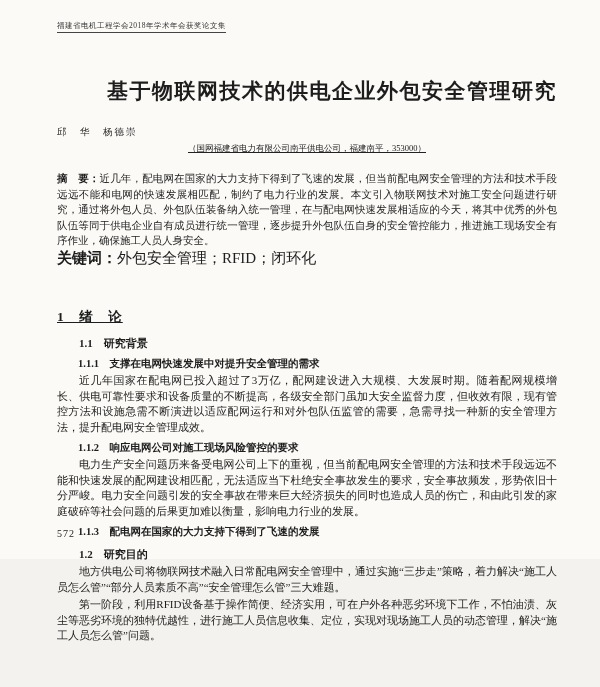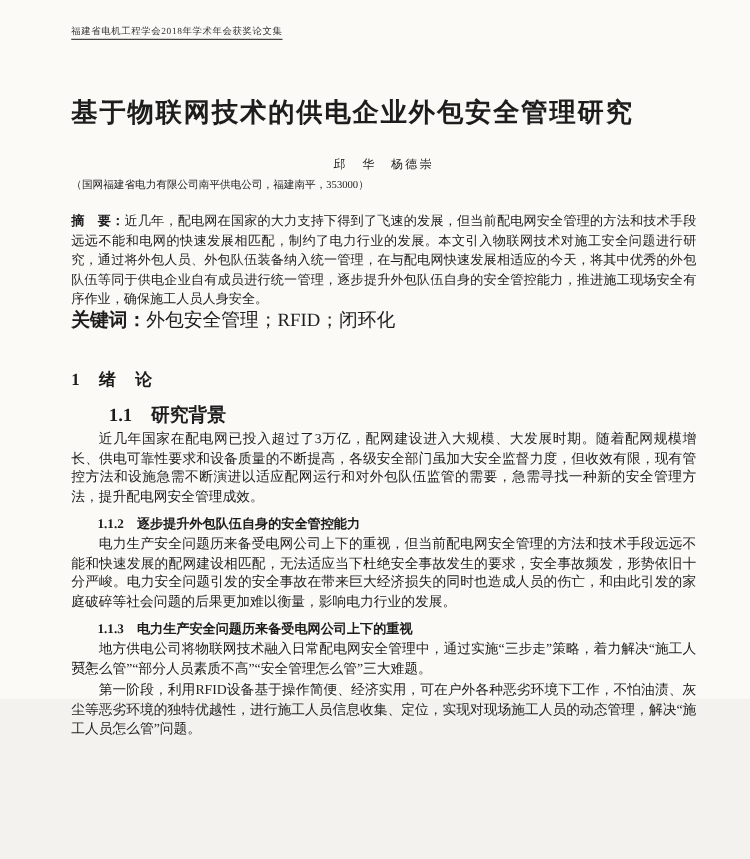--- a/index.html
+++ b/index.html
@@ -22,58 +22,59 @@
     color:#333;
     display:inline-block;
     border-bottom:1px solid #444;
     padding-bottom:1px;
     letter-spacing:0.5px;
   }
   .title{
     margin:46px 0 0 0;
     font-size:21px;
     font-weight:bold;
-    text-align:left;
+    text-align:right;
     letter-spacing:1.5px;
     line-height:1.2;
   }
   .authors{
     margin-top:22px;
-    text-align:center;
     font-size:9.5px;
     letter-spacing:2px;
   }
   .affiliation{
     margin-top:4px;
-    text-align:left;
+    text-align:center;
     font-size:8.5px;
     color:#222;
+    text-decoration:underline;
   }
   .abstract{
     margin:16px 0 0 0;
     font-size:10.5px;
     line-height:15.5px;
     text-align:justify;
   }
   .keywords{
     margin:2px 0 0 0;
     font-size:15px;
     line-height:15.5px;
     text-align:justify;
   }
   .b{font-weight:bold;}
   h2.sec{
-    margin:30px 0 10px 0;
+    margin:42px 0 10px 0;
     font-size:13.5px;
     font-weight:bold;
     letter-spacing:1px;
+    text-decoration:underline;
   }
   h3.sub{
     margin:8px 0 2px 2em;
-    font-size:15px;
+    font-size:11px;
     font-weight:bold;
     font-family:Liberation Serif, serif;
   }
   h4.subsub{
     margin:6px 0 2px 2em;
     font-size:10.5px;
     font-weight:bold;
   }
   p.para{
     margin:2px 0 0 0;
@@ -106,26 +107,28 @@
   <div class="affiliation">（国网福建省电力有限公司南平供电公司，福建南平，353000）</div>
 
   <p class="abstract"><span class="b">摘　要：</span><span>近几年，配电网在国家的大力支持下得到了飞速的发展，但当前配电网安全管理的方法和技术手段远远不能和电网的快速发展相匹配，制约了电力行业的发展。本文引入物联网技术对施工安全问题进行研究，通过将外包人员、外包队伍装备纳入统一管理，在与配电网快速发展相适应的今天，将其中优秀的外包队伍等同于供电企业自有成员进行统一管理，逐步提升外包队伍自身的安全管控能力，推进施工现场安全有序作业，确保施工人员人身安全。</span></p>
 
   <p class="keywords"><span class="b">关键词：</span><span>外包安全管理；RFID；闭环化</span></p>
 
   <h2 class="sec">1　绪　论</h2>
 
   <h3 class="sub">1.1　研究背景</h3>
 
+  <h4 class="subsub">1.1.1　支撑在电网快速发展中对提升安全管理的需求</h4>
   <p class="para">近几年国家在配电网已投入超过了3万亿，配网建设进入大规模、大发展时期。随着配网规模增长、供电可靠性要求和设备质量的不断提高，各级安全部门虽加大安全监督力度，但收效有限，现有管控方法和设施急需不断演进以适应配网运行和对外包队伍监管的需要，急需寻找一种新的安全管理方法，提升配电网安全管理成效。</p>
 
-  <h4 class="subsub">1.1.2　逐步提升外包队伍自身的安全管控能力</h4>
+  <h4 class="subsub">1.1.2　响应电网公司对施工现场风险管控的要求</h4>
   <p class="para">电力生产安全问题历来备受电网公司上下的重视，但当前配电网安全管理的方法和技术手段远远不能和快速发展的配网建设相匹配，无法适应当下杜绝安全事故发生的要求，安全事故频发，形势依旧十分严峻。电力安全问题引发的安全事故在带来巨大经济损失的同时也造成人员的伤亡，和由此引发的家庭破碎等社会问题的后果更加难以衡量，影响电力行业的发展。</p>
 
-  <h4 class="subsub">1.1.3　电力生产安全问题历来备受电网公司上下的重视</h4>
+  <h4 class="subsub">1.1.3　配电网在国家的大力支持下得到了飞速的发展</h4>
 
+  <h3 class="sub">1.2　研究目的</h3>
   <p class="para">地方供电公司将物联网技术融入日常配电网安全管理中，通过实施“三步走”策略，着力解决“施工人员怎么管”“部分人员素质不高”“安全管理怎么管”三大难题。</p>
   <p class="para">第一阶段，利用RFID设备基于操作简便、经济实用，可在户外各种恶劣环境下工作，不怕油渍、灰尘等恶劣环境的独特优越性，进行施工人员信息收集、定位，实现对现场施工人员的动态管理，解决“施工人员怎么管”问题。</p>
   
 
   <div class="pageno">572</div>
 
 </div>
 
 </body></html>

